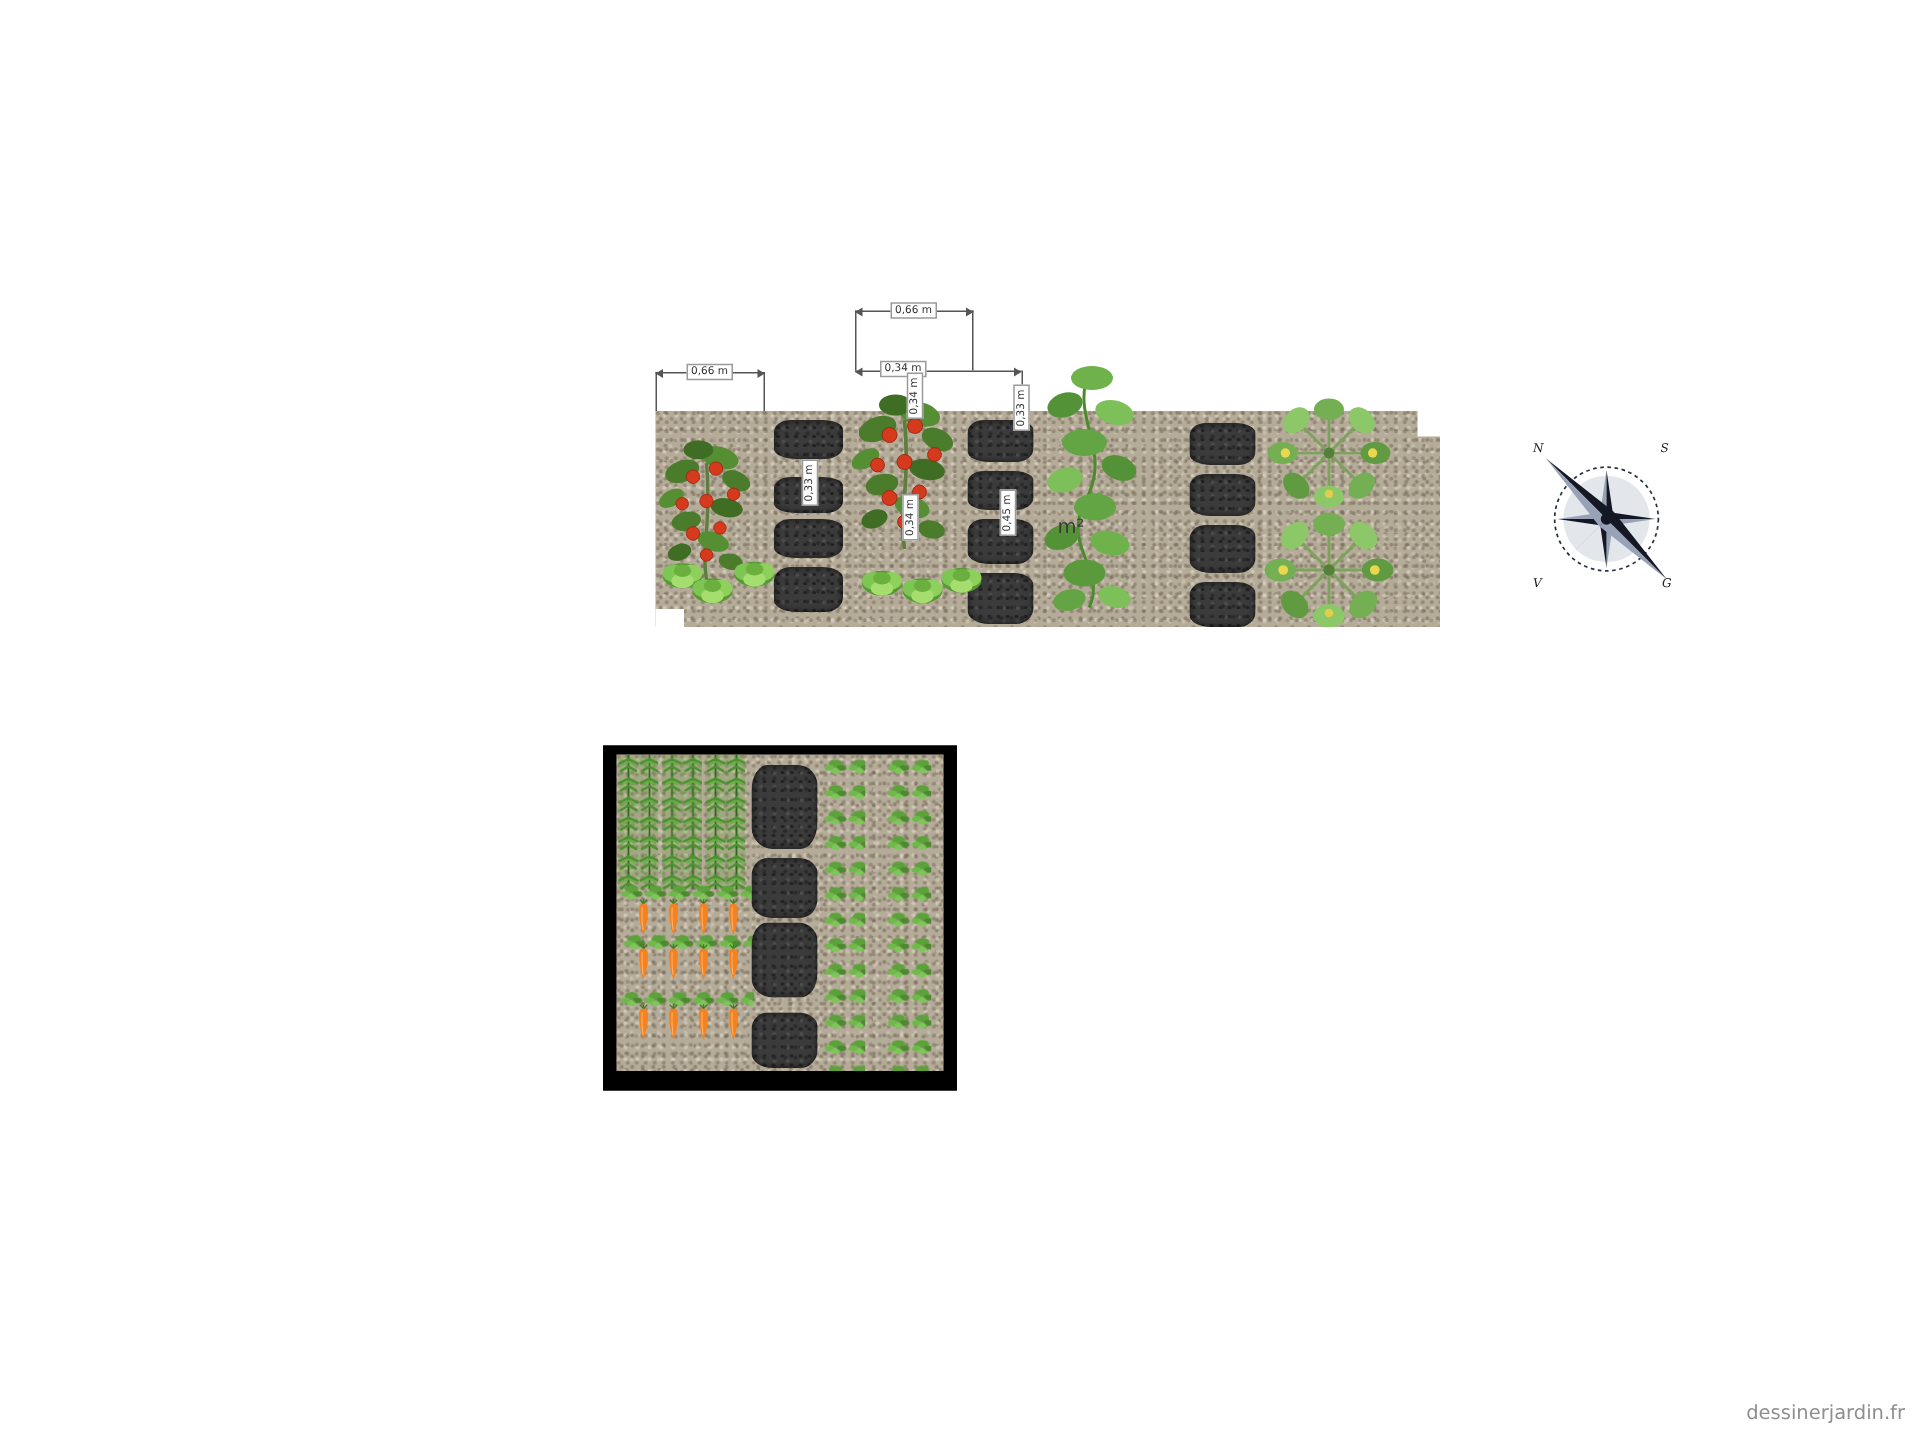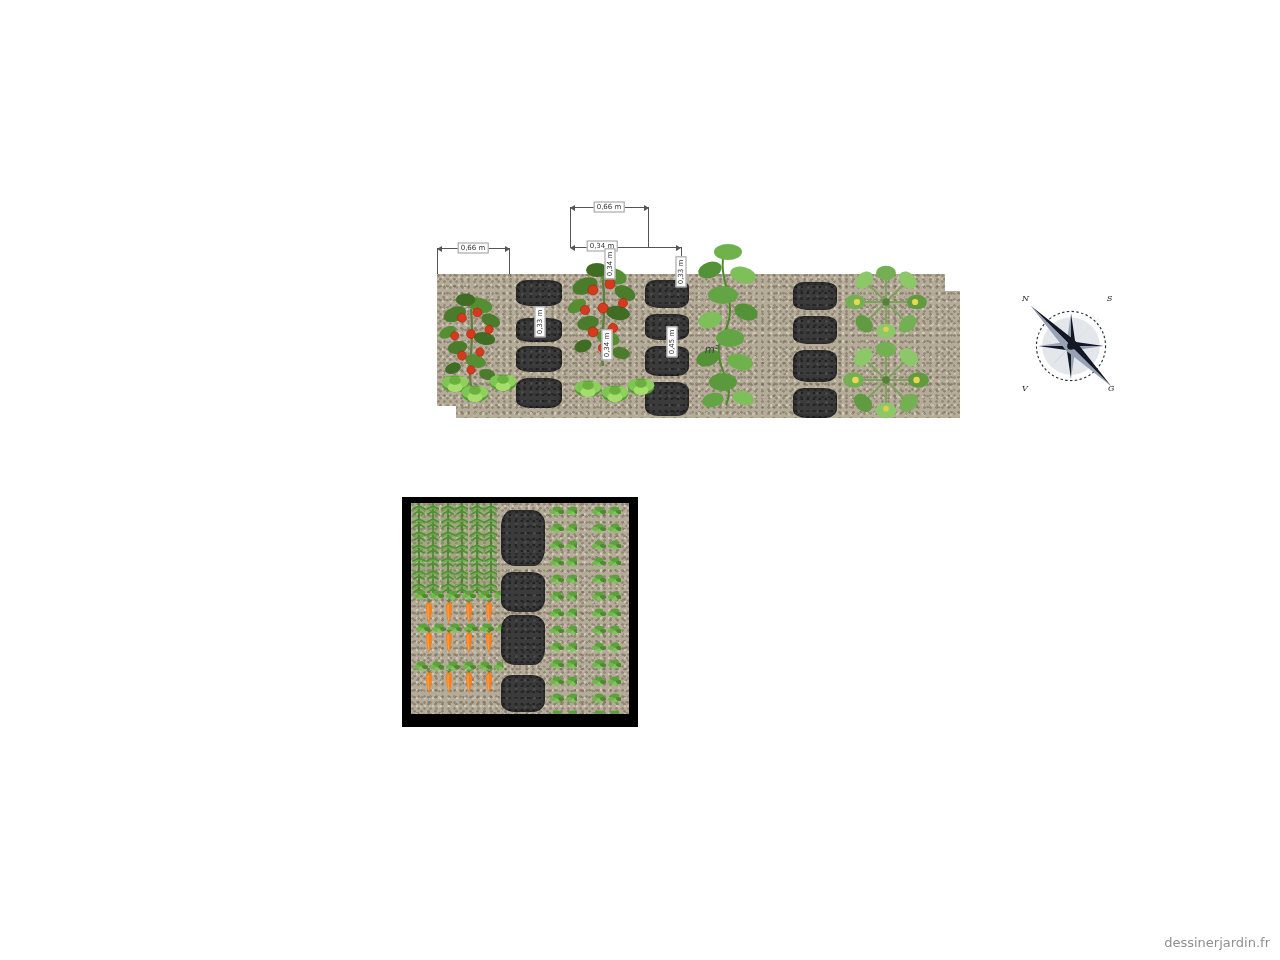--- a/index.html
+++ b/index.html
@@ -26,21 +26,21 @@
   .dimline-h{position:absolute;border-top:1px solid #555;height:0;}
   .dimline-h::before,.dimline-h::after{content:"";position:absolute;top:-3px;
     border-top:3px solid transparent;border-bottom:3px solid transparent;}
   .dimline-h::before{left:0;border-right:5px solid #555;}
   .dimline-h::after{right:0;border-left:5px solid #555;}
   .dimline-v{position:absolute;border-left:1px solid #555;width:0;}
   .dimlabel{position:absolute;background:#fff;border:1px solid #9a9a9a;color:#333;
     font-size:7px;line-height:9px;padding:0 2px;white-space:nowrap;
     transform:translate(-50%,-50%);z-index:30;}
   .dimlabel.vert{transform:translate(-50%,-50%) rotate(-90deg);}
-  .arealabel{position:absolute;color:#3a3a3a;font-size:10px;font-style:italic;z-index:25;text-align:center;}
+  .arealabel{position:absolute;color:#3a3a3a;font-size:13px;z-index:25;text-align:center;}
   .notch{position:absolute;background:#ffffff;z-index:20;}
   
   .plot{position:absolute;box-sizing:border-box;border:6px solid #000;
     border-width:6px 9px 13px 9px;background:#000;}
   .plot-inner{position:absolute;left:0;top:0;right:0;bottom:0;}
   .compass-label{position:absolute;font-size:8px;font-style:italic;color:#222;
     font-family:"DejaVu Serif",serif;}
   .watermark{position:absolute;color:#8f8f8f;font-size:13px;}
   .plantsvg{position:absolute;}
 </style>

